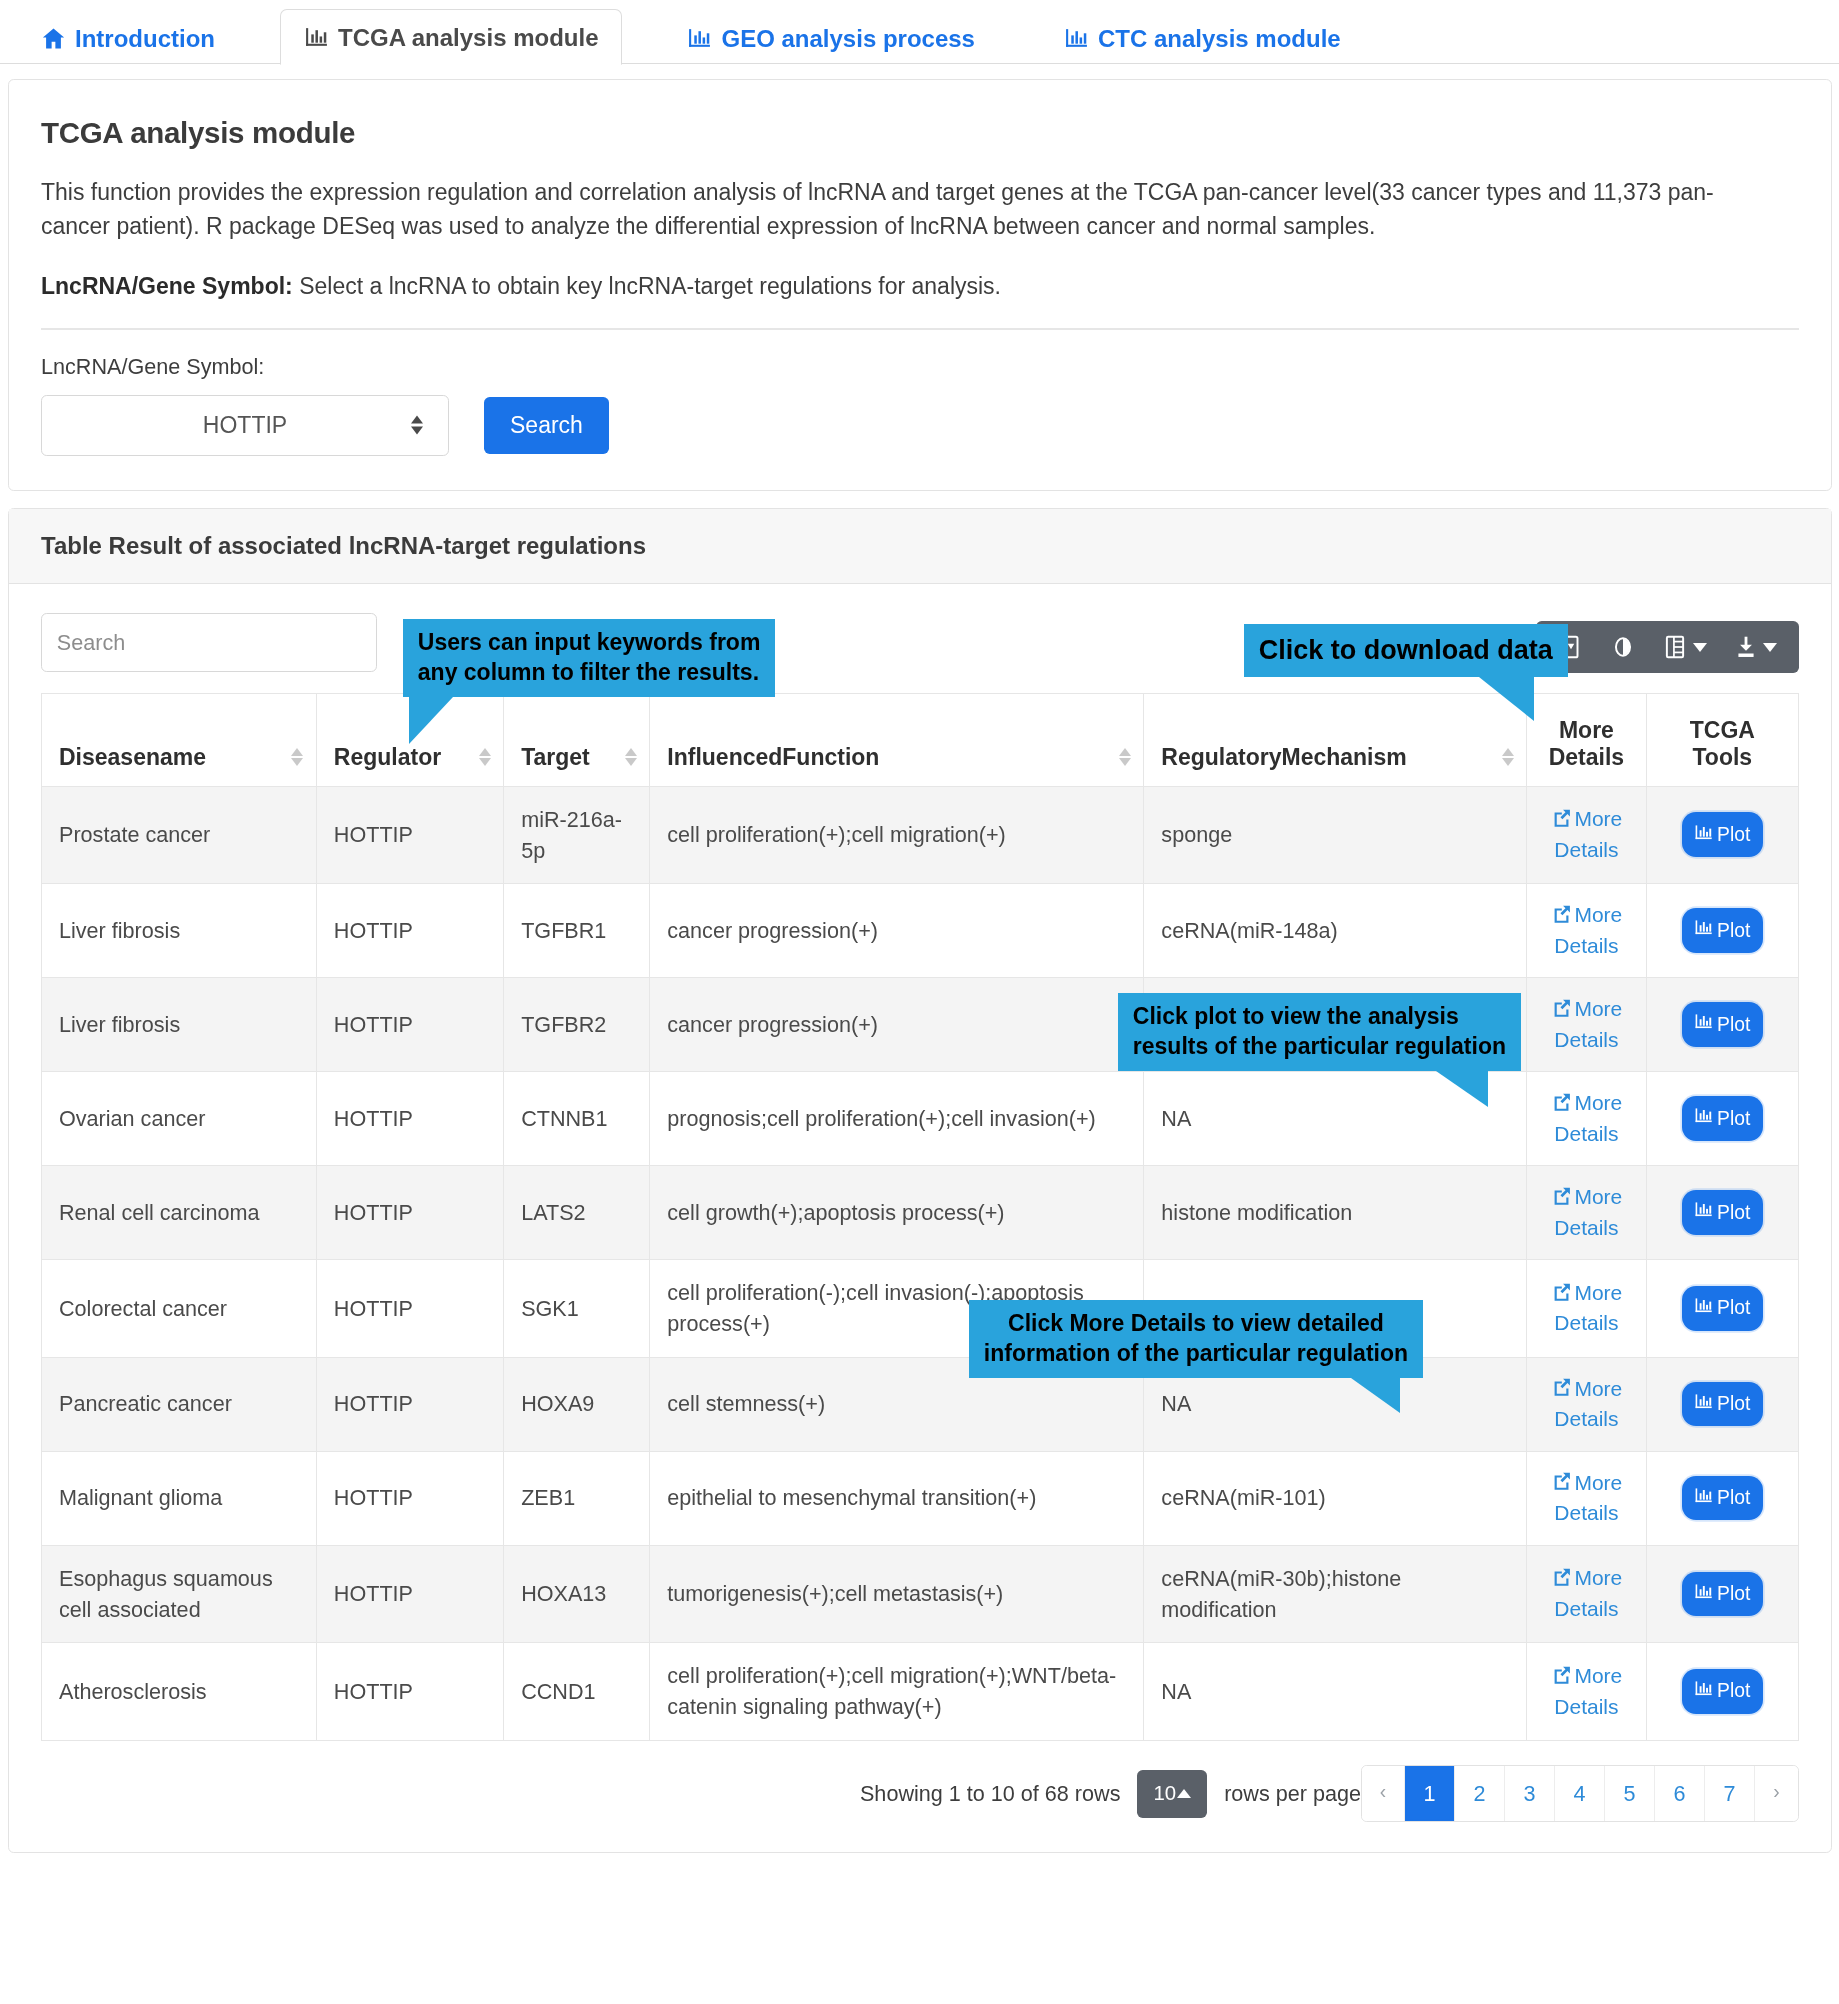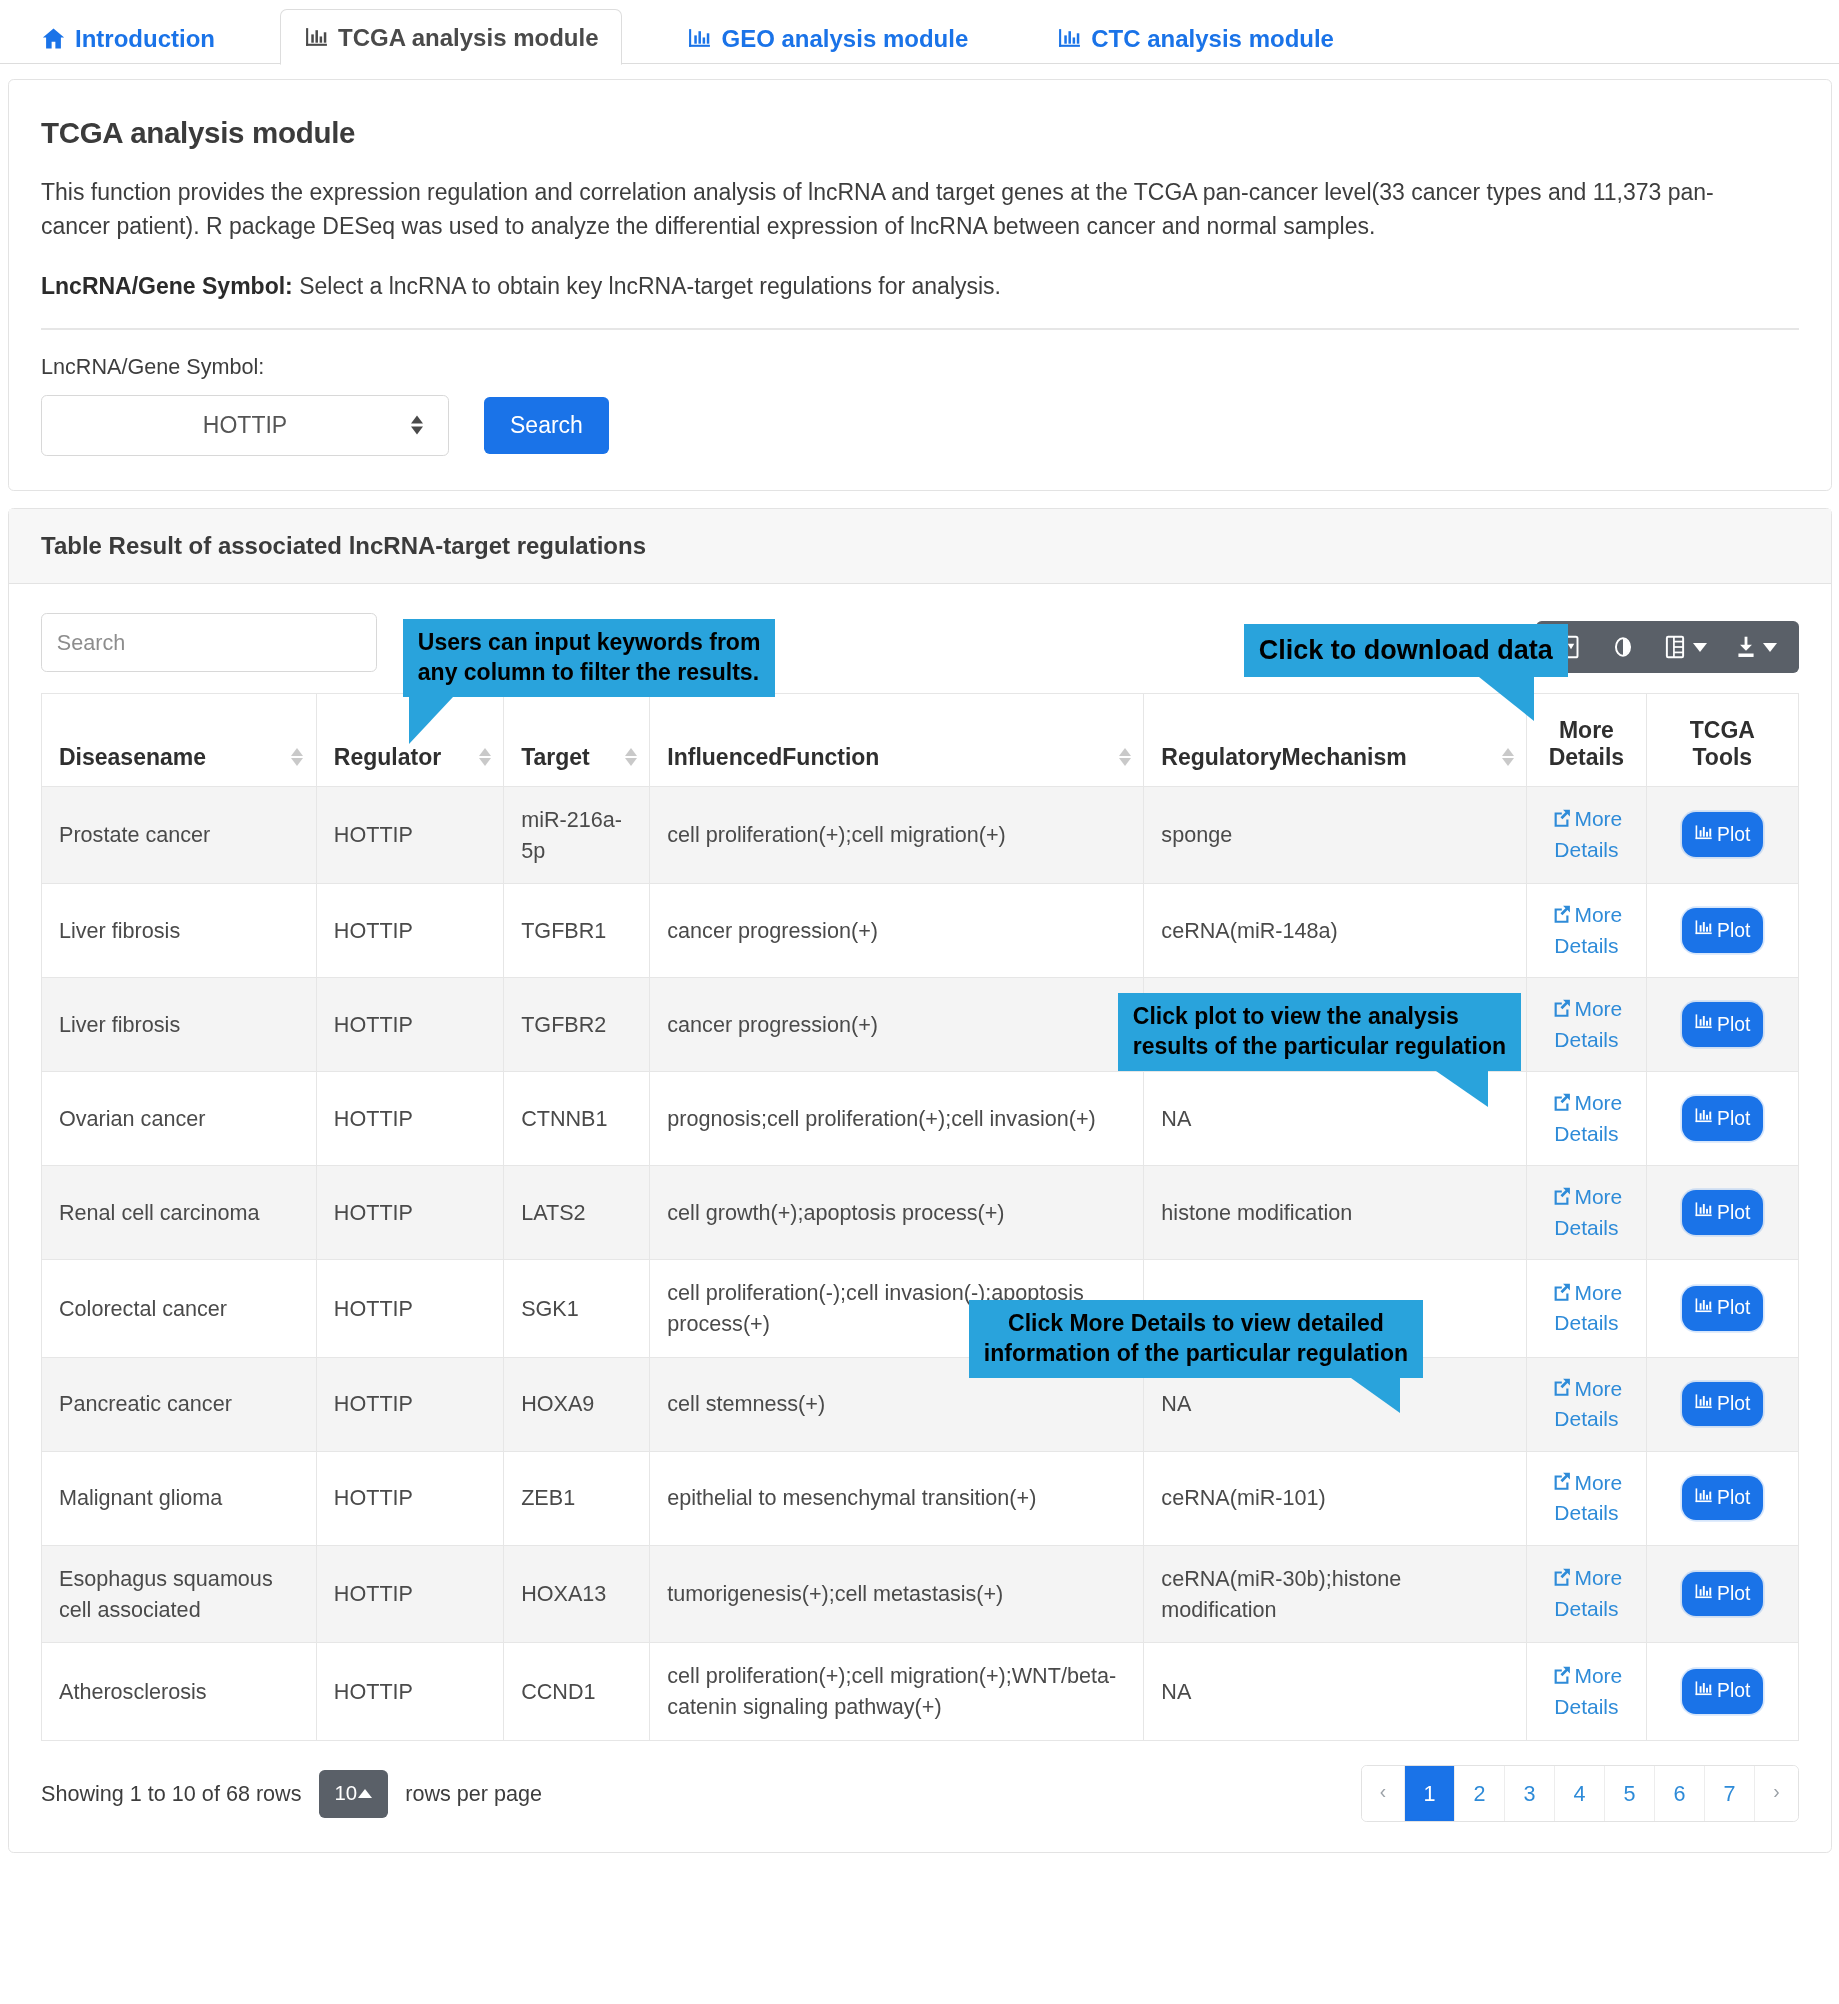--- a/index.html
+++ b/index.html
@@ -170,21 +170,21 @@
 
   .btn-plot {
     background:#1a73e8; border:none; border-radius:14px; cursor:pointer;
     color:#ffffff; font-size:19.3px; font-family:"Liberation Sans", sans-serif;
     padding: 10.2px 12.5px; display:inline-flex; align-items:center; gap:3.4px;
     box-shadow: 0 0 0 1.7px rgba(26,115,232,0.18);
   }
 
   
   .footer {
-    display:flex; align-items:center; justify-content:space-between;
+    display:flex; align-items:center; justify-content:flex-end;
     padding: 24px 32px 29.5px 32px;
   }
   .foot-left { display:flex; align-items:center; gap:17px; font-size:21.6px; color:#3d3d3d; }
   .rows-sel {
     background:#5a6068; color:#ffffff; border-radius:5.7px;
     padding: 12.5px 16px; font-size:20.4px; display:inline-flex; align-items:center; gap:1px;
     cursor:pointer;
   }
   .rows-sel .cu { width:0;height:0;border-left:7.4px solid transparent;border-right:7.4px solid transparent;border-bottom:9px solid #ffffff; }
   .pager { display:flex; border:1.7px solid #e2e2e2; border-radius:5.7px; overflow:hidden; }
@@ -261,21 +261,21 @@
       <span class="ic">
         <svg width="25" height="25" viewBox="0 0 24 24">
           <rect x="2" y="3" width="2" height="17" fill="#1a73e8"></rect>
           <rect x="2" y="18" width="20" height="2" fill="#1a73e8"></rect>
           <rect x="7" y="9" width="2.4" height="8" fill="#1a73e8"></rect>
           <rect x="11" y="5" width="2.4" height="12" fill="#1a73e8"></rect>
           <rect x="15" y="11" width="2.4" height="6" fill="#1a73e8"></rect>
           <rect x="19" y="7" width="2.4" height="10" fill="#1a73e8"></rect>
         </svg>
       </span>
-      <span>GEO analysis module</span>
+      <span>GEO analysis process</span>
     </div>
 
     <div class="tab">
       <span class="ic">
         <svg width="25" height="25" viewBox="0 0 24 24">
           <rect x="2" y="3" width="2" height="17" fill="#1a73e8"></rect>
           <rect x="2" y="18" width="20" height="2" fill="#1a73e8"></rect>
           <rect x="7" y="9" width="2.4" height="8" fill="#1a73e8"></rect>
           <rect x="11" y="5" width="2.4" height="12" fill="#1a73e8"></rect>
           <rect x="15" y="11" width="2.4" height="6" fill="#1a73e8"></rect>

